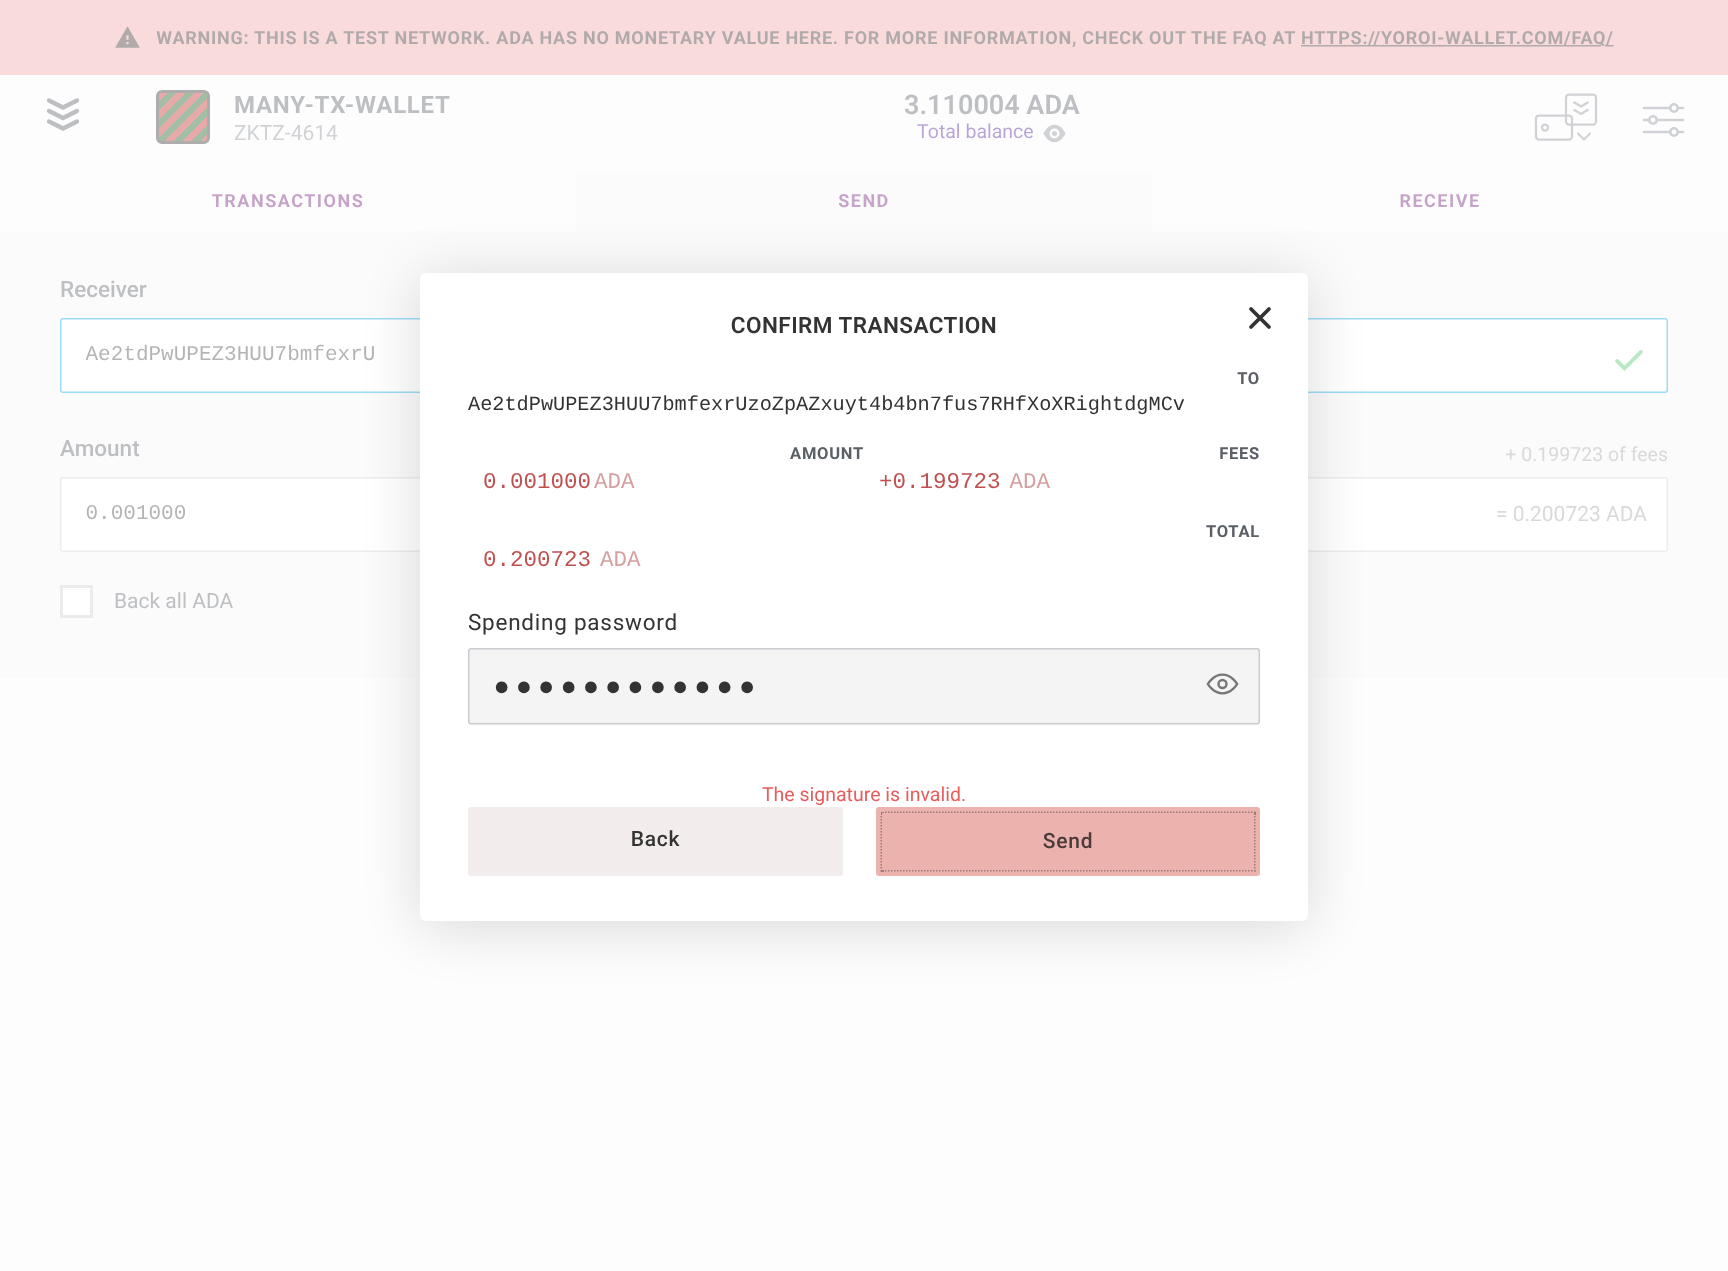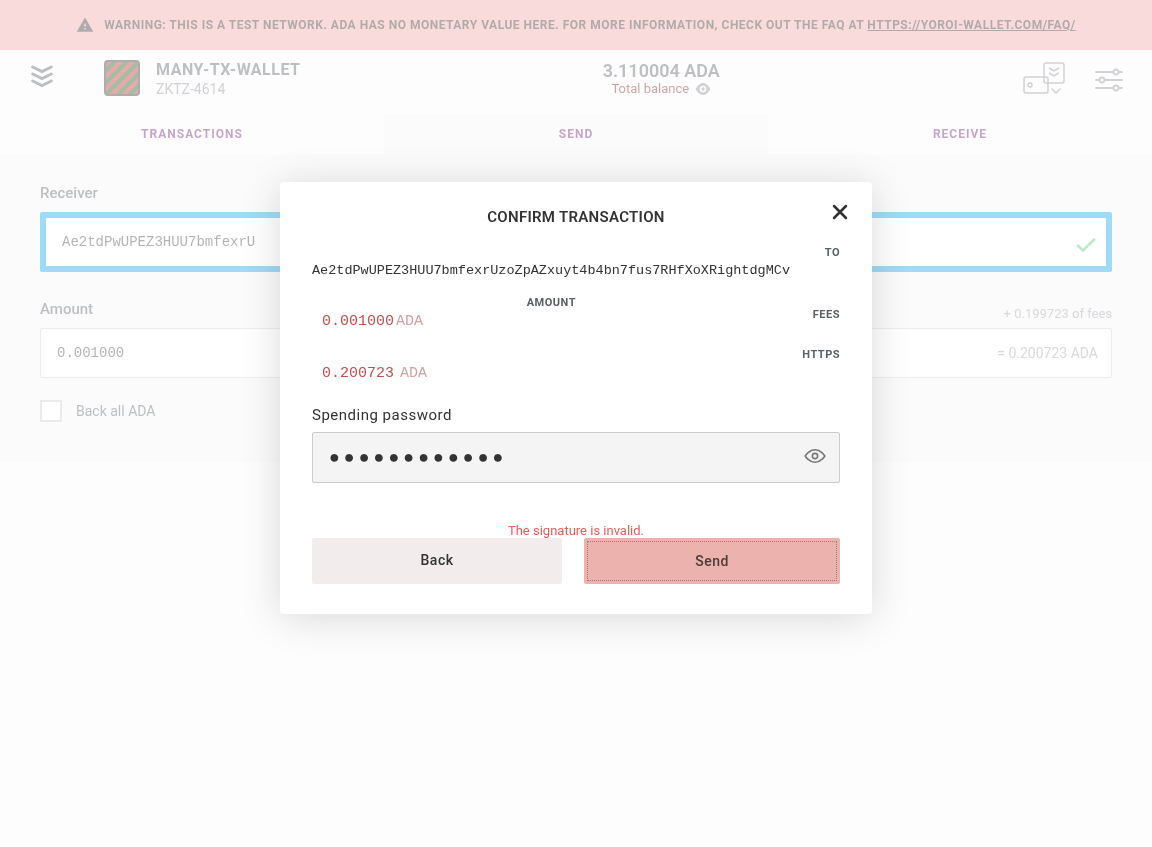--- a/index.html
+++ b/index.html
@@ -76,21 +76,21 @@
       flex-direction: column;
       align-items: center;
     }
     .balance-amount {
       font-size: 18px;
       font-weight: 600;
       color: #5a6066;
     }
     .balance-label {
       font-size: 13px;
-      color: #7f1d1d;
+      color: #4c1d95;
       display: flex;
       align-items: center;
       gap: 6px;
     }
     .header-icons {
       display: flex;
       align-items: center;
       gap: 28px;
     }
     .header-icon-wrap {
@@ -128,21 +128,21 @@
       margin-bottom: 10px;
       display: block;
     }
     .input-row {
       position: relative;
       margin-bottom: 28px;
     }
     .input-field {
       width: 100%;
       background: #fff;
-      border: 6px solid #0ea5e9;
+      border: 1px solid #0ea5e9;
       padding: 16px 50px 16px 16px;
       font-size: 14px;
       font-family: "Courier New", monospace;
       color: #444;
       border-radius: 2px;
     }
     .check-icon {
       position: absolute;
       right: 14px;
       top: 50%;
@@ -429,27 +429,30 @@
     <div class="modal-address">Ae2tdPwUPEZ3HUU7bmfexrUzoZpAZxuyt4b4bn7fus7RHfXoXRightdgMCv</div>
   </div>
 
   <div class="modal-cols">
     <div class="modal-col" style="padding-left:10px;">
       <div class="modal-label">AMOUNT</div>
       <div class="modal-value">
         <span class="num">0.001000</span><span class="cur">ADA</span>
       </div>
     </div>
-    <div class="modal-col" style="padding-left:10px;margin-top:12px;">
+    <div class="modal-col" style="padding-left:10px;">
       <div class="modal-label">FEES</div>
+      <div class="modal-value">
+        <span class="num">+0.199723</span><span class="cur" style="margin-left:6px;">ADA</span>
+      </div>
     </div>
   </div>
 
   <div style="margin-top:18px; padding-left:10px;">
-    <div class="modal-label">HTTPS</div>
+    <div class="modal-label">TOTAL</div>
     <div class="modal-value">
       <span class="num">0.200723</span><span class="cur" style="margin-left:6px;">ADA</span>
     </div>
   </div>
 
   <div class="pass-label">Spending password</div>
   <div class="pass-wrap">
     <input class="pass-input" type="text" value="●●●●●●●●●●●●" style="">
     <span class="eye-icon">
       <svg width="22" height="16" viewBox="0 0 24 18" fill="none" stroke="currentColor" stroke-width="1.8">

